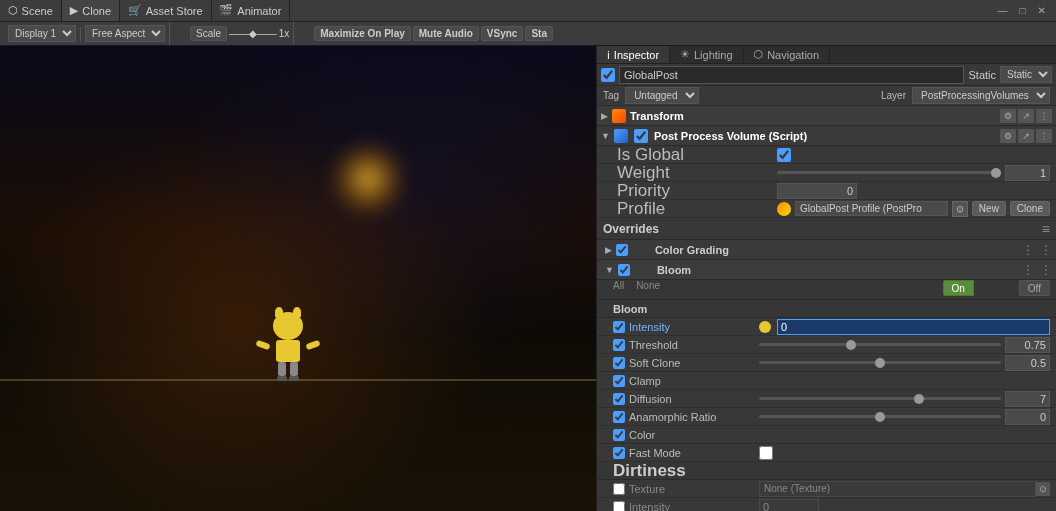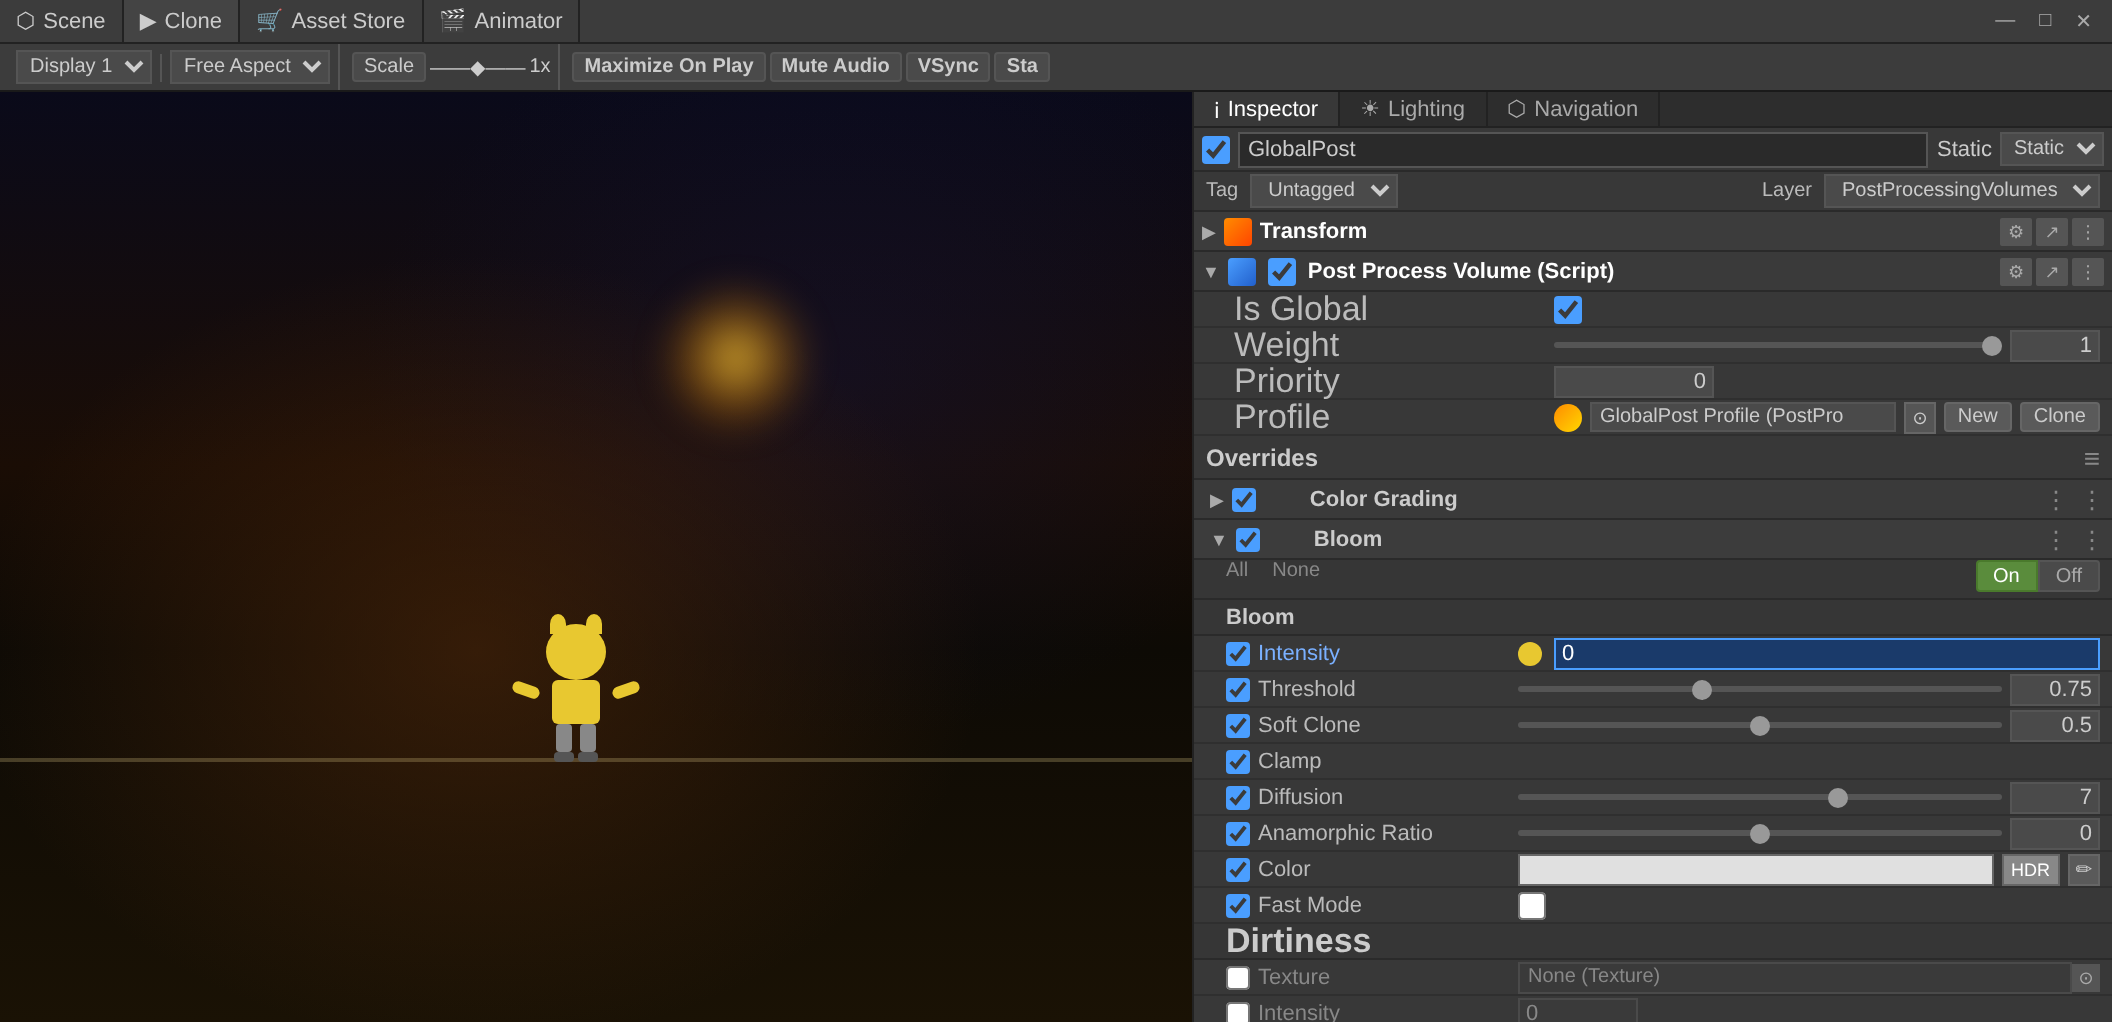--- a/index.html
+++ b/index.html
@@ -12,21 +12,21 @@
     }
     .top-bar-tab {
       display: flex; align-items: center; padding: 0 8px; height: 100%; color: #ccc; cursor: pointer; border-right: 1px solid #222; gap: 4px;
     }
     .top-bar-right { margin-left: auto; display: flex; align-items: center; gap: 4px; padding-right: 6px; }
     .top-bar-btn { color: #aaa; cursor: pointer; padding: 1px 4px; font-size: 10px; }
 
     
     .toolbar {
       display: flex; align-items: center; height: 24px; background: #3c3c3c; border-bottom: 1px solid #1a1a1a;
-      flex-shrink: 0; gap: 2px; padding: 0 4px;
+      flex-shrink: 0; gap: 16px; padding: 0 4px;
     }
     .toolbar-group { display: flex; align-items: center; gap: 2px; padding: 0 4px; border-right: 1px solid #555; height: 100%; }
     .toolbar-group:last-child { border-right: none; font-weight: bold; }
     .toolbar-item { color: #ccc; padding: 1px 5px; cursor: pointer; background: #4a4a4a; border: 1px solid #555; border-radius: 2px; font-size: 10px; white-space: nowrap; }
     .toolbar-select { background: #4a4a4a; border: 1px solid #555; color: #ccc; font-size: 10px; padding: 1px 2px; cursor: pointer; }
 
     
     .main { display: flex; flex: 1; overflow: hidden; }
 
     
@@ -123,21 +123,21 @@
     .sub-arrow { color: #aaa; font-size: 9px; margin-left: 4px; }
     .sub-enabled { accent-color: #4a9eff; cursor: pointer; width: 12px; height: 12px; }
     .sub-title { color: #ccc; font-size: 11px; font-weight: bold; flex: 1; margin-left: 23px; }
     .sub-menu { color: #888; cursor: pointer; font-size: 12px; }
 
     
     .bloom-controls { display: flex; align-items: flex-start; height: 20px; padding: 0 6px 0 16px; gap: 8px; border-bottom: 1px solid #2a2a2a; background: #363636; }
     .bloom-all-none { color: #888; font-size: 10px; }
     .bloom-on-off { display: flex; margin-left: auto; }
     .bloom-on-btn { background: #5a8c3c; border: 1px solid #4a7a2c; color: #fff; font-size: 10px; padding: 0 8px; cursor: pointer; height: 16px; border-radius: 2px 0 0 2px; }
-    .bloom-off-btn { background: #4a4a4a; border: 1px solid #555; color: #aaa; font-size: 10px; padding: 0 8px; cursor: pointer; height: 16px; border-radius: 0 2px 2px 0; }
+    .bloom-off-btn { background: #4a4a4a; border: 1px solid #555; color: #aaa; font-size: 10px; padding: 0 8px; cursor: pointer; height: 16px; border-radius: 0 2px 2px 0; margin-left: 45px; }
 
     .bloom-section-header { display: flex; align-items: center; height: 18px; padding: 0 6px 0 16px; background: #363636; border-bottom: 1px solid #2a2a2a; }
     .bloom-section-title { color: #ccc; font-size: 11px; font-weight: bold; }
 
     
     .bloom-prop { display: flex; align-items: center; height: 18px; padding: 0 6px 0 16px; border-bottom: 1px solid #2f2f2f; background: #383838; }
     .bloom-check { accent-color: #4a9eff; cursor: pointer; width: 12px; height: 12px; flex-shrink: 0; }
     .bloom-label { width: 130px; color: #bbb; font-size: 11px; flex-shrink: 0; margin-left: 4px; }
     .bloom-label.active { color: #7ab0ff; }
     .bloom-slider-area { flex: 1; display: flex; align-items: center; gap: 4px; }
@@ -420,25 +420,20 @@
         <span class="bloom-label">Anamorphic Ratio</span>
         <div class="bloom-slider-area">
           <input type="range" class="bloom-slider" min="-1" max="1" step="0.1" value="0" style="">
           <input type="text" class="bloom-value" value="0" style="">
         </div>
       </div>
 
       <div class="bloom-prop">
         <input type="checkbox" class="bloom-check" checked="" style="">
         <span class="bloom-label">Color</span>
-        <div class="bloom-slider-area">
-          <div class="color-swatch"></div>
-          <div class="color-hdr">HDR</div>
-          <button class="color-pick-btn">✏</button>
-        </div>
       </div>
 
       <div class="bloom-prop">
         <input type="checkbox" class="bloom-check" checked="" style="">
         <span class="bloom-label">Fast Mode</span>
         <input type="checkbox" class="fastmode-check" style="">
       </div>
 
       <div class="dirtiness-header">
         <span class="dirtiness-title">Dirtiness</span>

